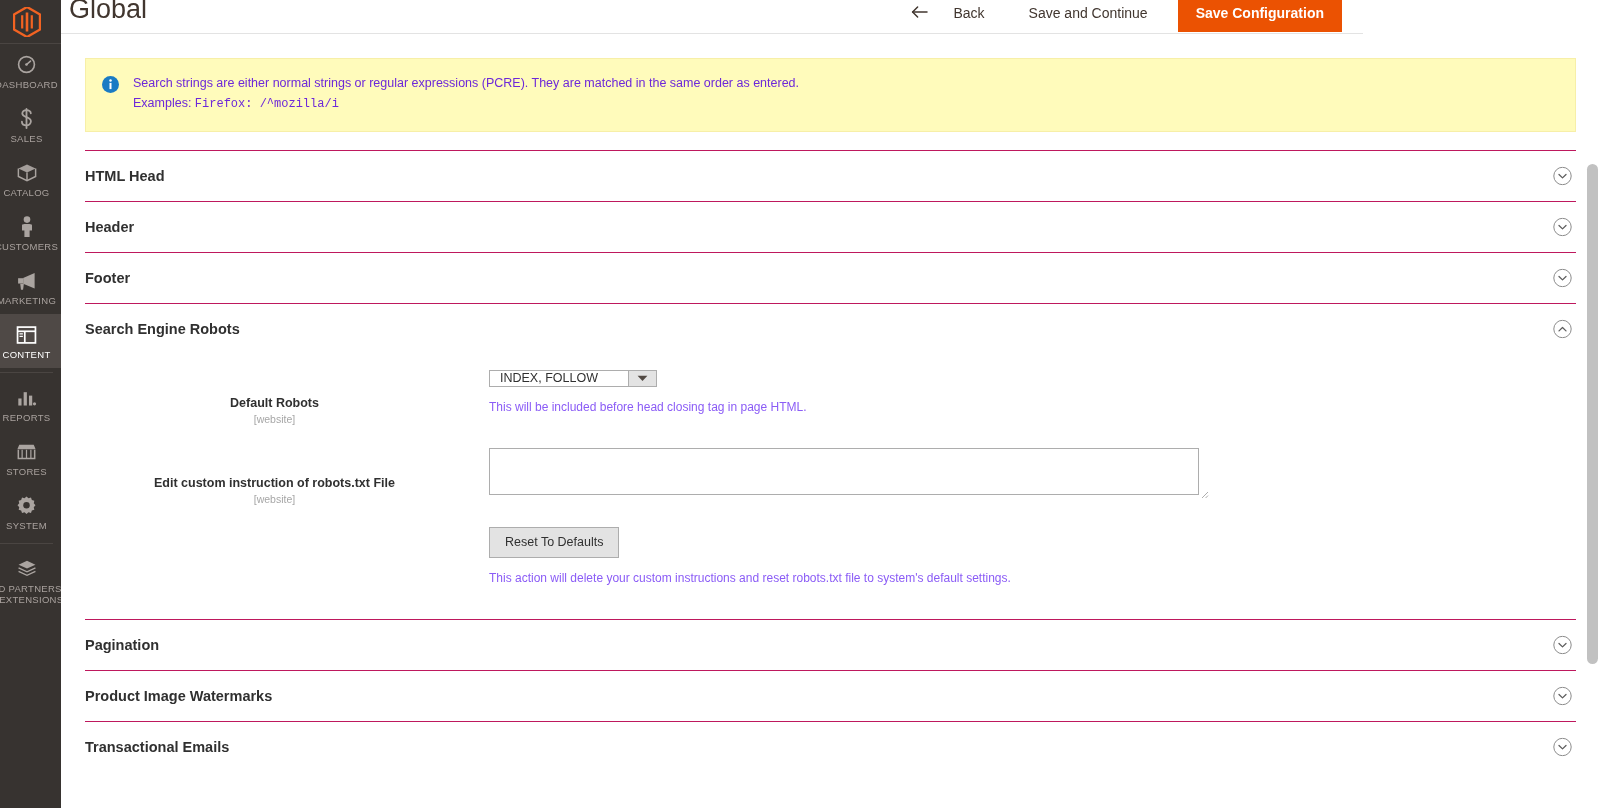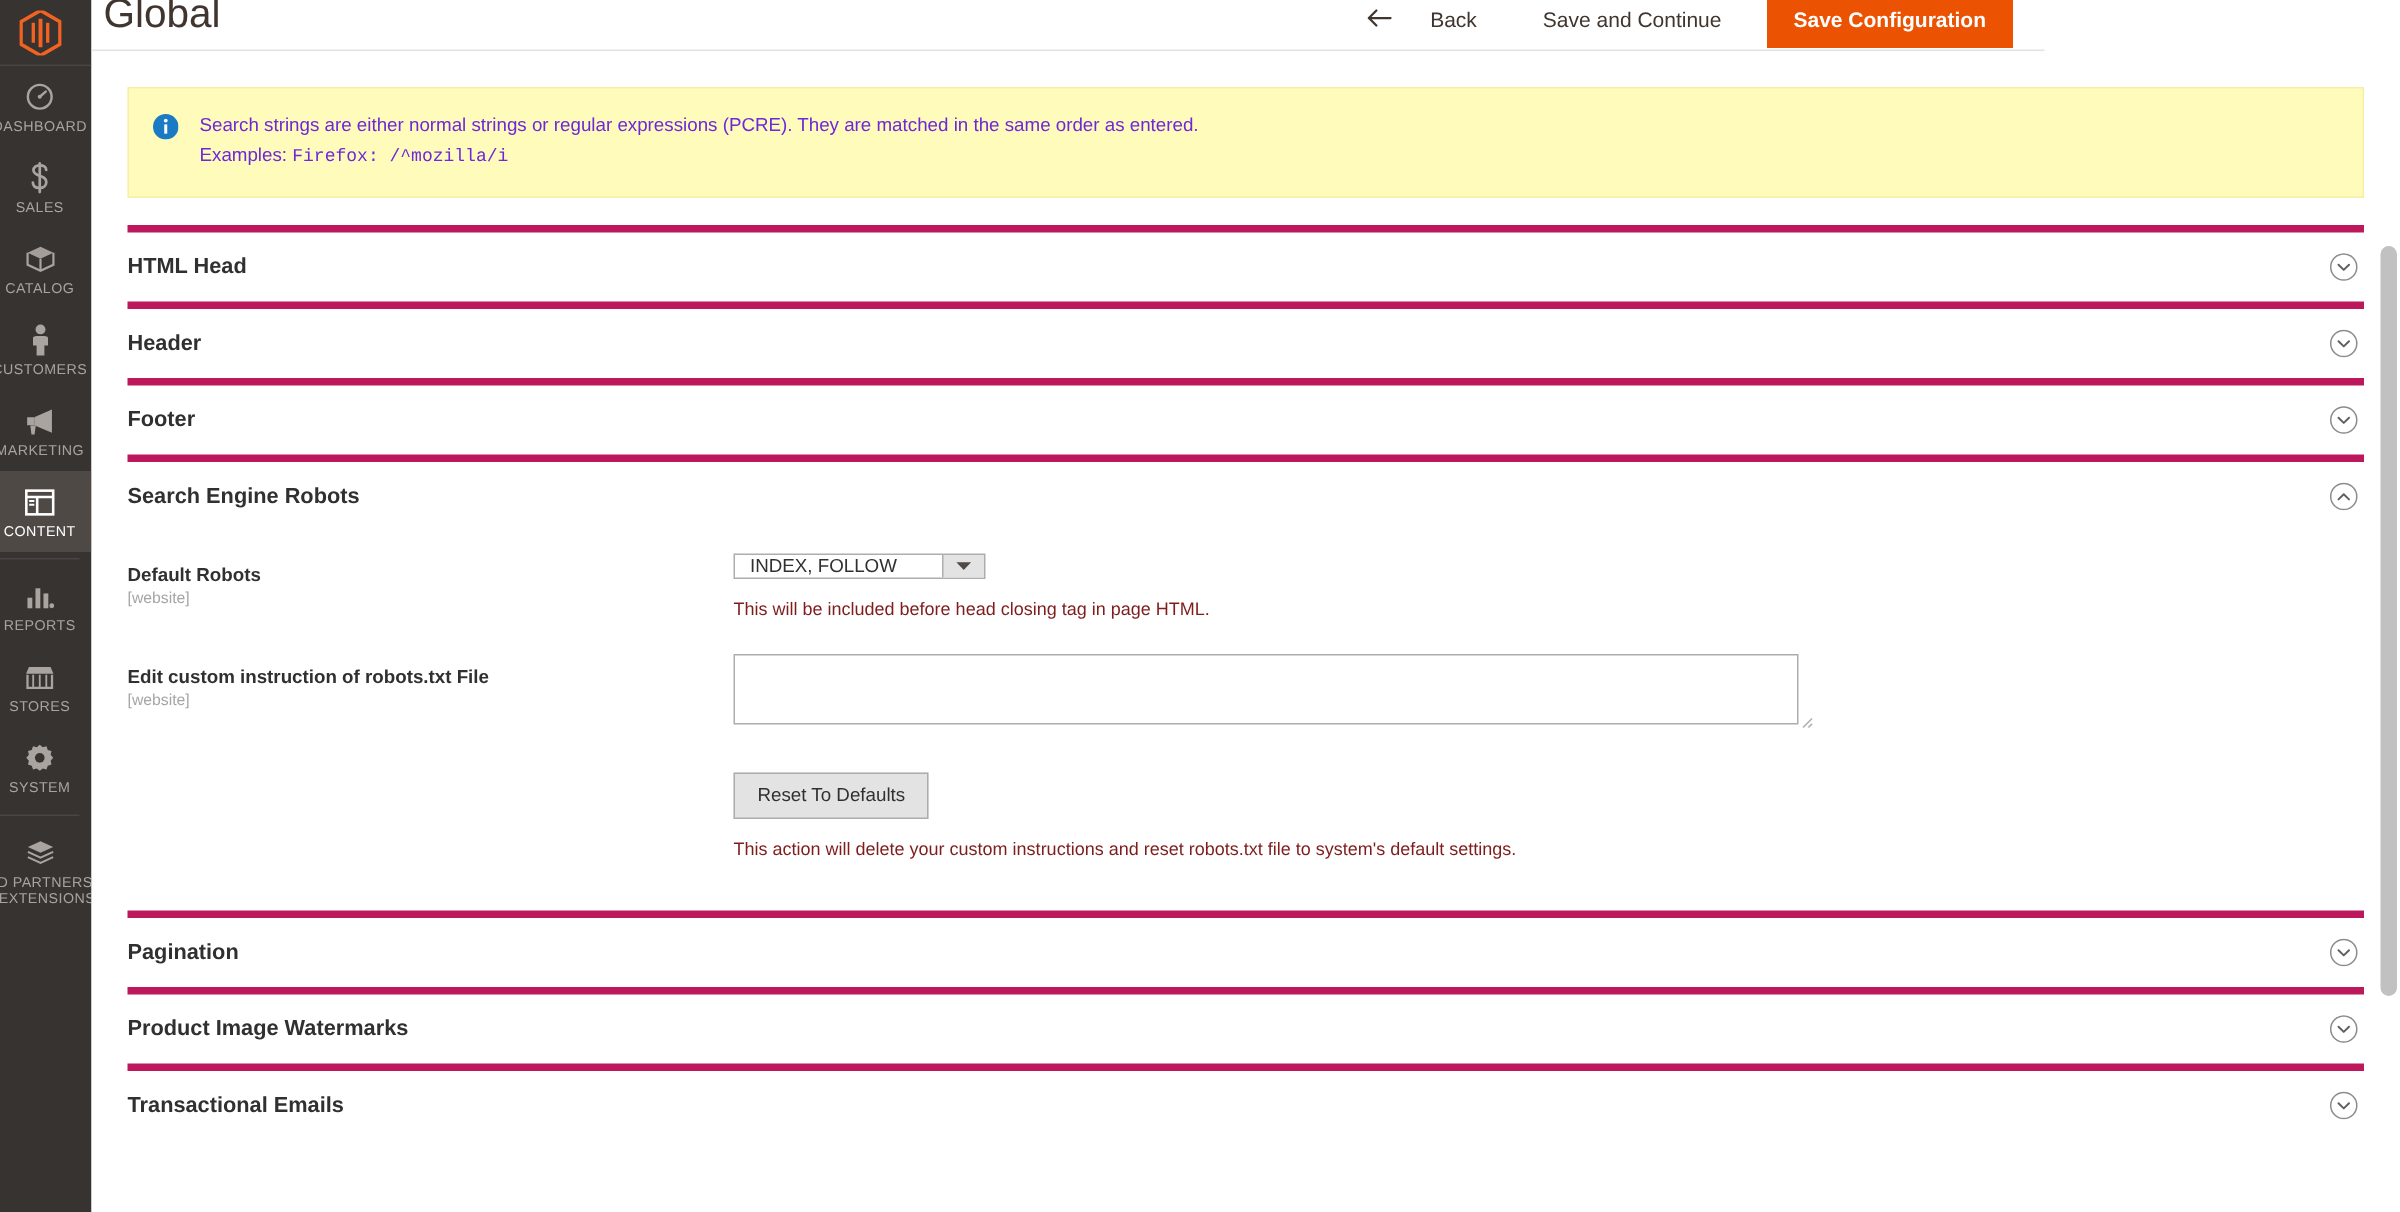--- a/index.html
+++ b/index.html
@@ -138,44 +138,45 @@
     margin: 44px 0 0 24px;
     font-size: 19px;
     color: #41362f;
     font-weight: 400;
   }
 
   .accordion { margin: 18px 24px 0 24px; }
 
   .acc-head {
     position: relative;
-    border-top: 5px solid #be185d;
+    border-top: 1px solid #be185d;
     height: 51px;
     display: flex; align-items: center;
     cursor: pointer;
   }
   .acc-title {
     font-size: 14.5px;
     font-weight: bold;
     color: #303030;
   }
   .acc-toggle {
     position: absolute; right: 4px; top: 50%;
     transform: translateY(-50%);
     width: 19px; height: 19px;
   }
 
   .acc-body { padding: 14px 0 22px 0; }
 
   .field-row { display: flex; margin-bottom: 11px; }
   .field-label-col {
     width: 404px;
-    text-align: left;
+    text-align: center;
     padding-right: 25px;
     padding-top: 8px;
+    margin-top: 20px;
   }
   .field-label {
     font-size: 12.5px;
     color: #303030;
     font-weight: bold;
     line-height: 15px;
   }
   .field-scope {
     font-size: 10.5px;
     color: #a6a6a6;
@@ -201,21 +202,21 @@
   }
   .select-arrow {
     width: 28px;
     background: #e3e3e3;
     border-left: 1px solid #adadad;
     display: flex; align-items: center; justify-content: center;
   }
 
   .field-note {
     font-size: 12px;
-    color: #7f1d1d;
+    color: #8b5cf6;
     margin-top: 12px;
     line-height: 16px;
   }
 
   .textarea-box {
     width: 710px; height: 47px;
     border: 1px solid #adadad;
     background: #ffffff;
     position: relative;
     display: block;

